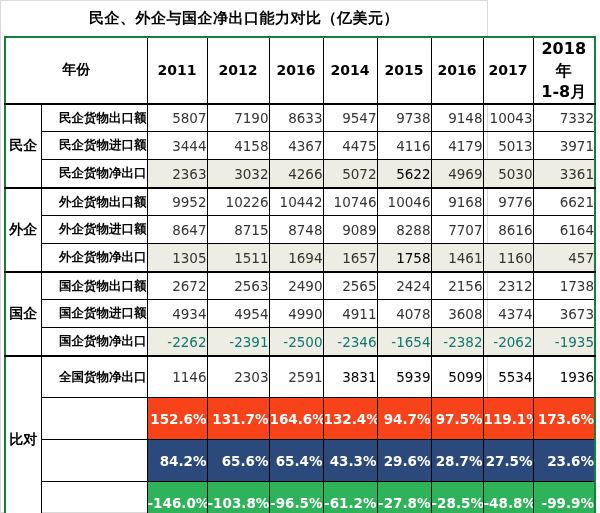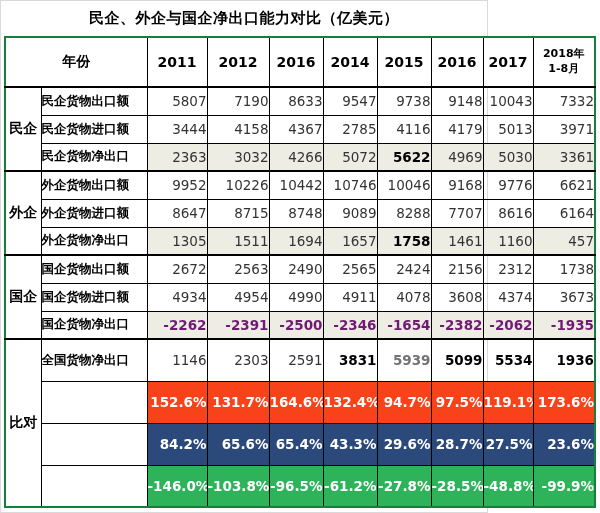--- a/index.html
+++ b/index.html
@@ -18,37 +18,37 @@
   table.grid th, table.grid td {
     border:1px solid #000; padding:0; overflow:hidden;
     box-sizing:border-box; vertical-align:middle;
   }
   
   col.c-group{width:36px;} col.c-label{width:106px;}
   col.y0{width:60px;} col.y1{width:62px;} col.y2{width:54px;} col.y3{width:54px;}
   col.y4{width:54px;} col.y5{width:52px;} col.y6{width:50px;} col.y7{width:62px;}
 
   tr.hdr th { height:50px; font-size:14px; font-weight:700; color:#000; text-align:center; background:#fff; }
-  tr.hdr th.last { font-size:11px; white-space:pre-line; line-height:1.35; }
+  tr.hdr th.last { font-size:16px; white-space:pre-line; line-height:1.35; }
 
   tbody tr td, tbody tr th { height:28px; }
   tr.tall td, tr.tall th { height:42px; }
   tr.section-start td, tr.section-start th { border-top:2px solid #000; }
   td.lastcol { border-left:2px solid #000; }
 
   th.group { font-size:14px; font-weight:700; color:#000; text-align:center; background:#fff; }
-  td.label { font-size:12.5px; font-weight:700; color:#000; text-align:left; background:#fff; }
+  td.label { font-size:12.5px; font-weight:700; color:#000; text-align:right; background:#fff; }
   td.num   { font-size:13.5px; font-weight:400; color:#333; text-align:right; padding-right:5px; }
-  td.num.b { font-weight:700; color:#000; }
+  td.num.b { font-weight:400; color:#000; }
 
   
   tr.beige td.num { background:#EEEDE3; }
   tr.beige-green td.num { background:#EEEDE3; color:#2E9E5B; }
-  tr.beige-green td.num.b { color:#701a75; }
-  td.num.blue-val { color:#737373; }
+  tr.beige-green td.num.b { color:#0f766e; }
+  td.num.blue-val { color:#000000; }
 
   
   tr.red td   { background:#F8421A; }
   tr.blue td  { background:#2B4A7B; }
   tr.green td { background:#2EB35A; }
   tr.red td.label, tr.blue td.label, tr.green td.label { color:#fff; background:inherit; font-size:13px; }
   tr.red td.num, tr.blue td.num, tr.green td.num { color:#fff; font-weight:700; }
 </style>
 </head>
 <body>
@@ -93,21 +93,21 @@
           <td class="num">9738</td>
           <td class="num">9148</td>
           <td class="num">10043</td>
           <td class="num lastcol">7332</td>
         </tr>
         <tr class="plain">
           <td class="label">民企货物进口额</td>
           <td class="num">3444</td>
           <td class="num">4158</td>
           <td class="num">4367</td>
-          <td class="num">2785</td>
+          <td class="num">4475</td>
           <td class="num">4116</td>
           <td class="num">4179</td>
           <td class="num">5013</td>
           <td class="num lastcol">3971</td>
         </tr>
         <tr class="beige">
           <td class="label">民企货物净出口</td>
           <td class="num">2363</td>
           <td class="num">3032</td>
           <td class="num">4266</td>

